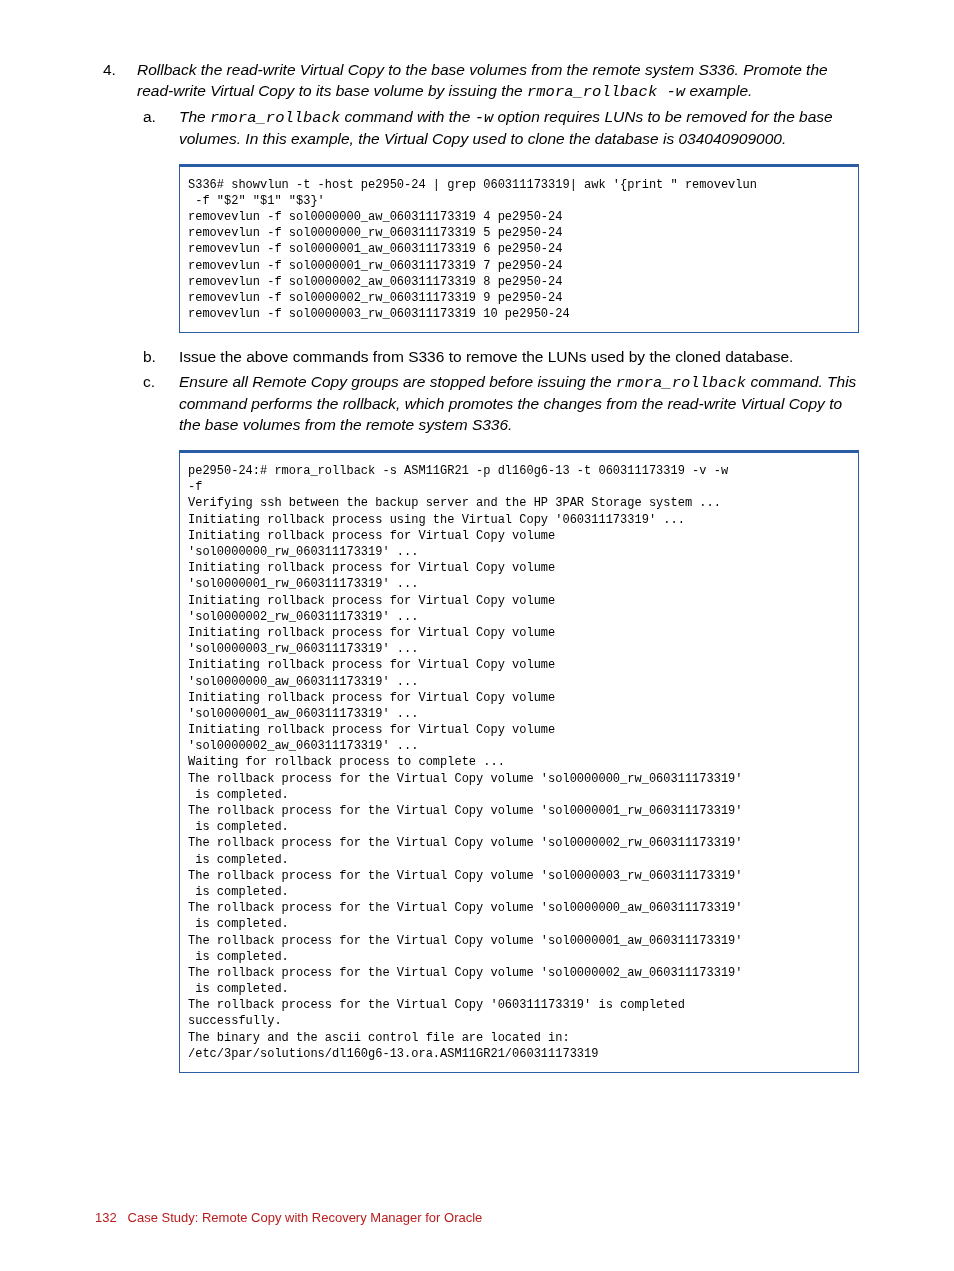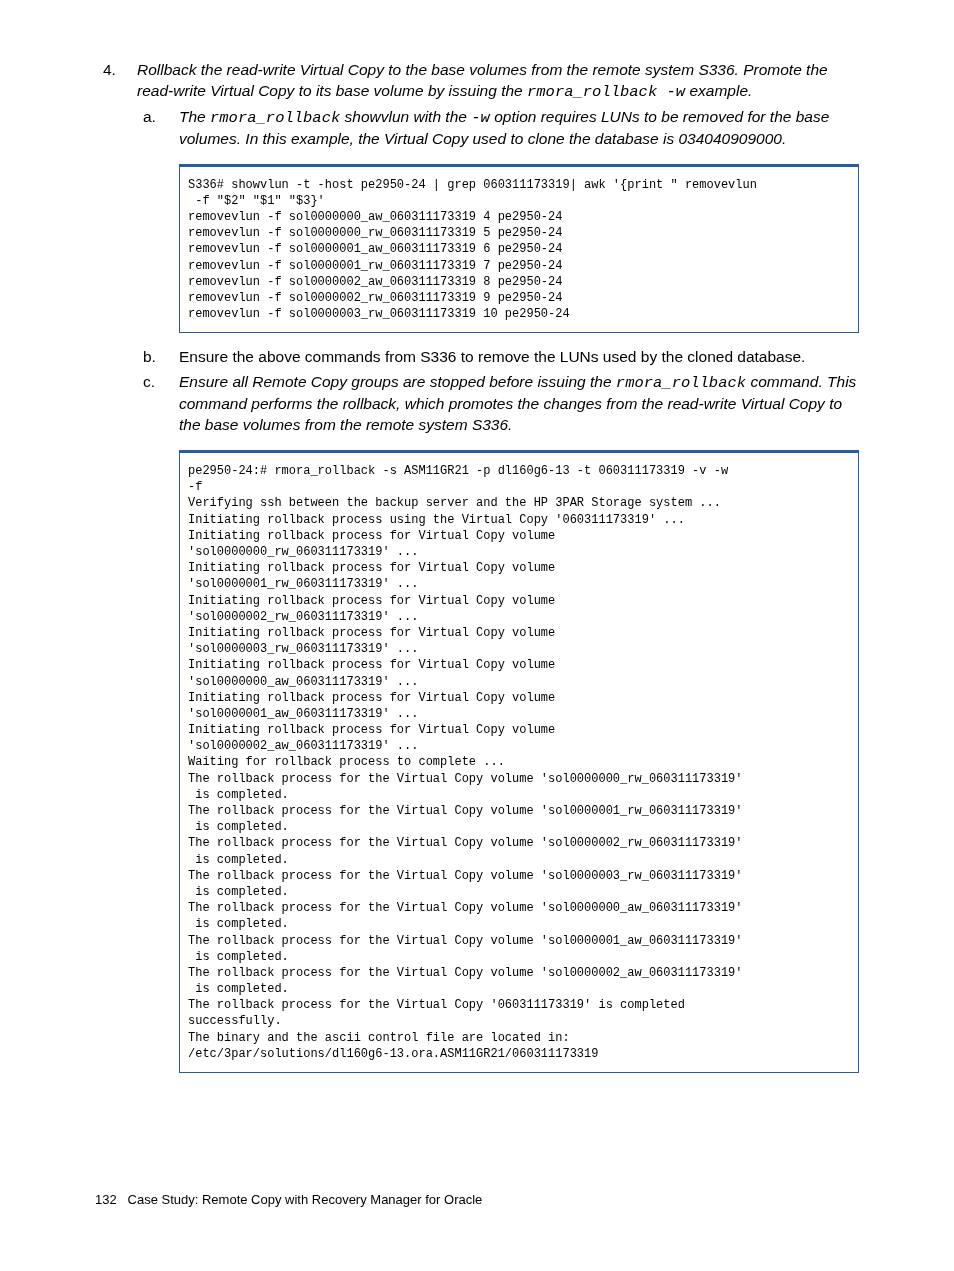--- a/index.html
+++ b/index.html
@@ -57,57 +57,57 @@
     line-height: 1.35;
     overflow: hidden;
   }
   .mono {
     font-family: "Courier New", Courier, monospace;
     font-weight: normal;
   }
   .footer {
     position: absolute;
     left: 95px;
-    bottom: 62px;
+    bottom: 44px;
     font-size: 13px;
     font-weight: 300;
-    color: #000000;
+    color: #b91c1c;
   }
   .inline {
     display: inline;
     font-style: italic;
   }
 </style>
 </head>
 <body>
 
 <ol class="ol-main">
   <li>
     <span class="num">4.</span>
     <span class="inline">Rollback the read-write Virtual Copy to the base volumes from the remote system S336. Promote the read-write Virtual Copy to its base volume by issuing the </span><span class="mono inline">rmora_rollback -w</span><span class="inline"> example.</span>
 
     <ol class="ol-sub">
       <li>
         <span class="num">a.</span>
-        <span class="inline">The </span><span class="mono inline">rmora_rollback</span><span class="inline"> showvlun with the </span><span class="mono inline">-w</span><span class="inline"> option requires LUNs to be removed for the base volumes. In this example, the Virtual Copy used to clone the database is 034040909000.</span>
+        <span class="inline">The </span><span class="mono inline">rmora_rollback</span><span class="inline"> command with the </span><span class="mono inline">-w</span><span class="inline"> option requires LUNs to be removed for the base volumes. In this example, the Virtual Copy used to clone the database is 034040909000.</span>
 
         <div class="codebox">S336# showvlun -t -host pe2950-24 | grep 060311173319| awk '{print " removevlun
  -f "$2" "$1" "$3}'
 removevlun -f sol0000000_aw_060311173319 4 pe2950-24
 removevlun -f sol0000000_rw_060311173319 5 pe2950-24
 removevlun -f sol0000001_aw_060311173319 6 pe2950-24
 removevlun -f sol0000001_rw_060311173319 7 pe2950-24
 removevlun -f sol0000002_aw_060311173319 8 pe2950-24
 removevlun -f sol0000002_rw_060311173319 9 pe2950-24
 removevlun -f sol0000003_rw_060311173319 10 pe2950-24</div>
       </li>
 
       <li>
         <span class="num">b.</span>
-        <span>Ensure the above commands from S336 to remove the LUNs used by the cloned database.</span>
+        <span>Issue the above commands from S336 to remove the LUNs used by the cloned database.</span>
       </li>
 
       <li>
         <span class="num">c.</span>
         <span class="inline">Ensure all Remote Copy groups are stopped before issuing the </span><span class="mono inline">rmora_rollback</span><span class="inline"> command. This command performs the rollback, which promotes the changes from the read-write Virtual Copy to the base volumes from the remote system S336.</span>
 
         <div class="codebox">pe2950-24:# rmora_rollback -s ASM11GR21 -p dl160g6-13 -t 060311173319 -v -w
 -f
 Verifying ssh between the backup server and the HP 3PAR Storage system ...
 Initiating rollback process using the Virtual Copy '060311173319' ...

